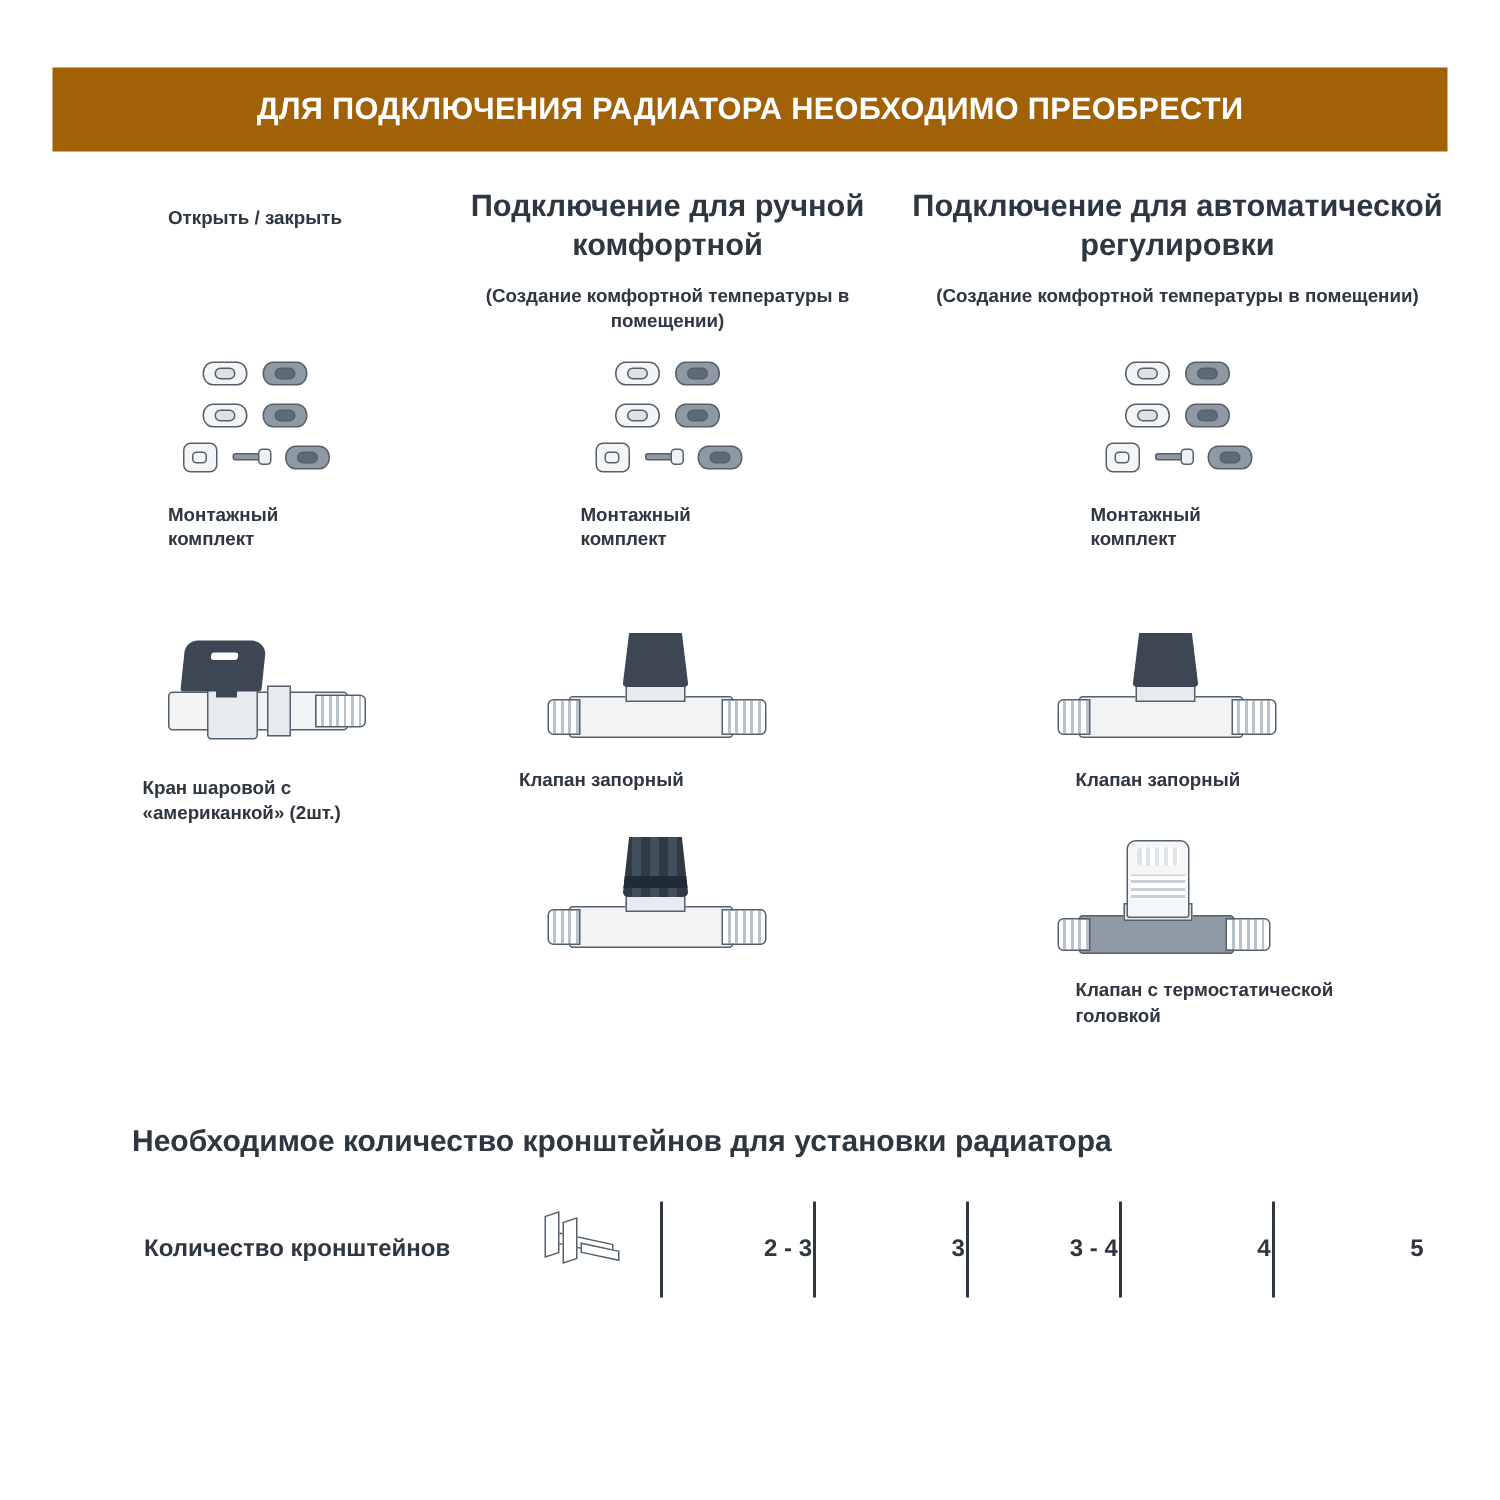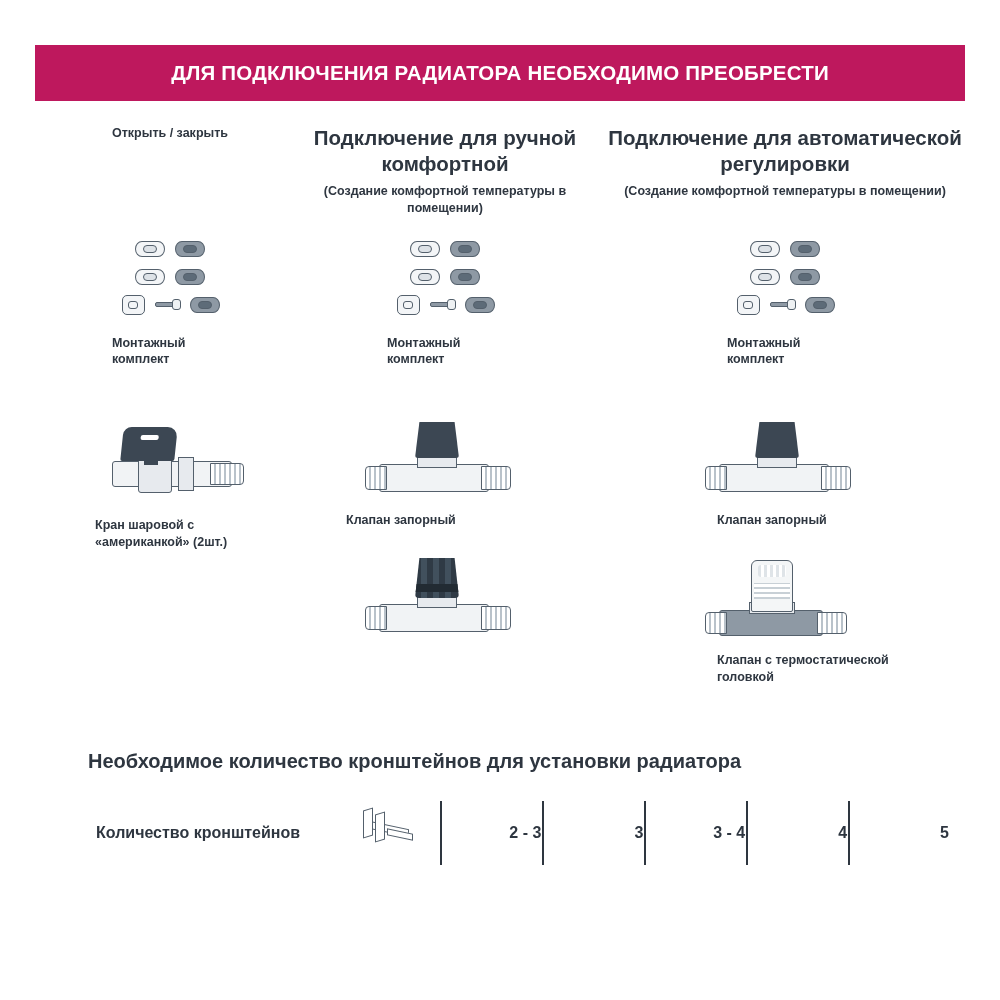--- a/index.html
+++ b/index.html
@@ -16,21 +16,21 @@
     overflow: hidden;
   }
 
   
   .header-banner {
     position: absolute;
     left: 35px;
     top: 45px;
     width: 930px;
     height: 56px;
-    background: #be185d;
+    background: #a16207;
     display: flex;
     align-items: center;
     justify-content: center;
   }
   .header-banner .title {
     color: #ffffff;
     font-size: 20.5px;
     font-weight: bold;
     letter-spacing: 0.2px;
     text-align: center;
@@ -58,21 +58,21 @@
     font-weight: bold;
     line-height: 1.28;
     color: #2e3640;
     margin: 0 0 6px 0;
   }
   .col-sub {
     font-size: 12.5px;
     font-weight: bold;
     line-height: 1.32;
     color: #2e3640;
-    margin: 0;
+    margin: 12px;
   }
 
   
   .kit-block {
     position: absolute;
     width: 100%;
     top: 110px;
   }
   .kit-art {
     width: 96px;

